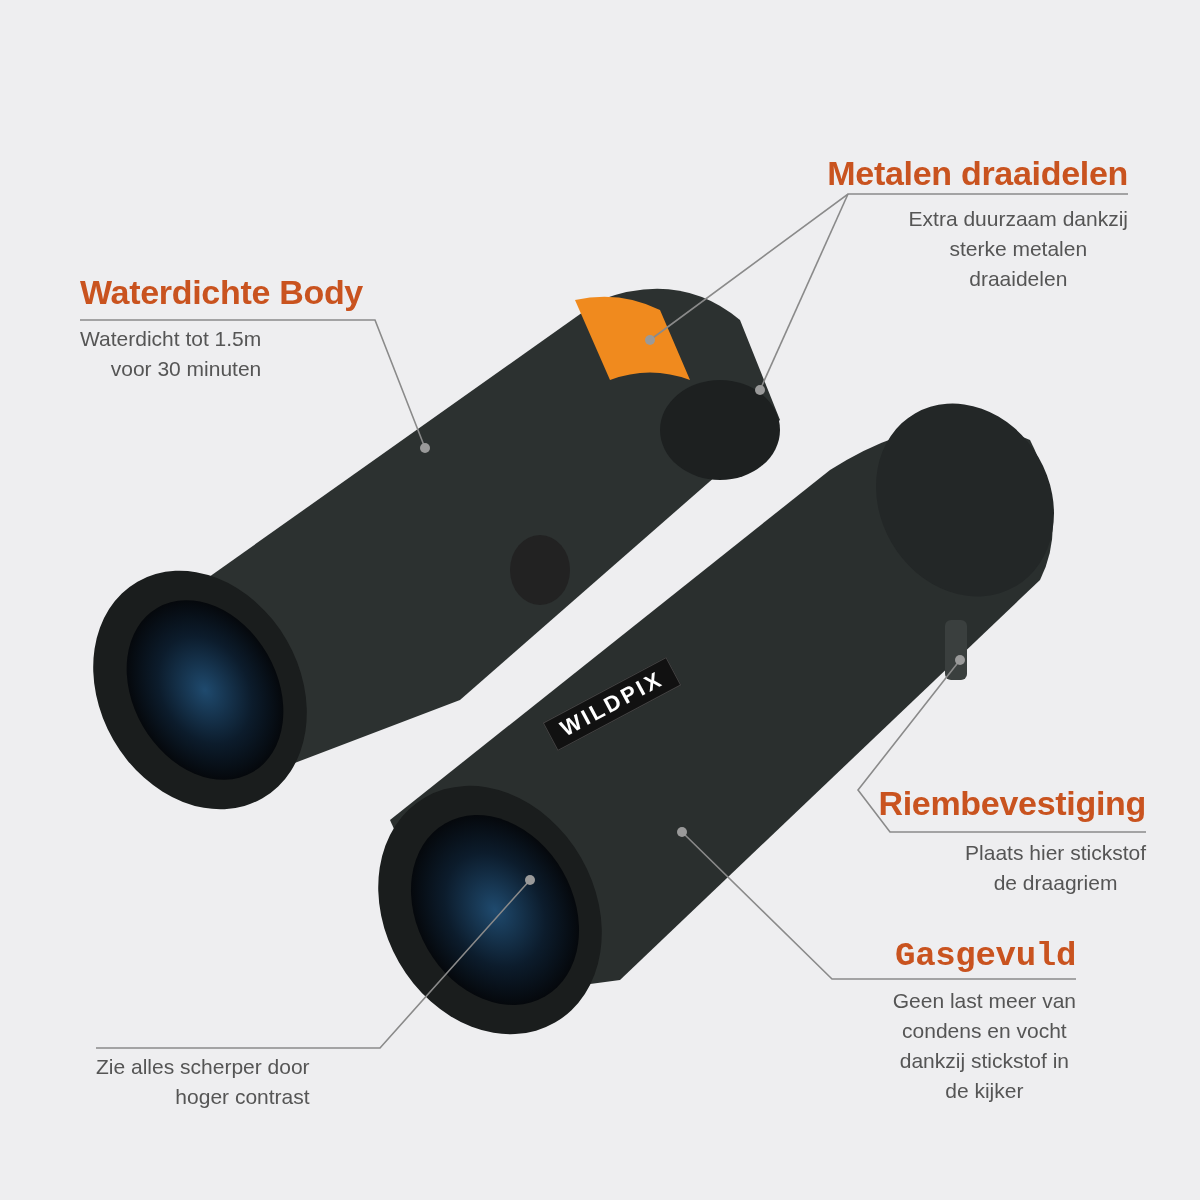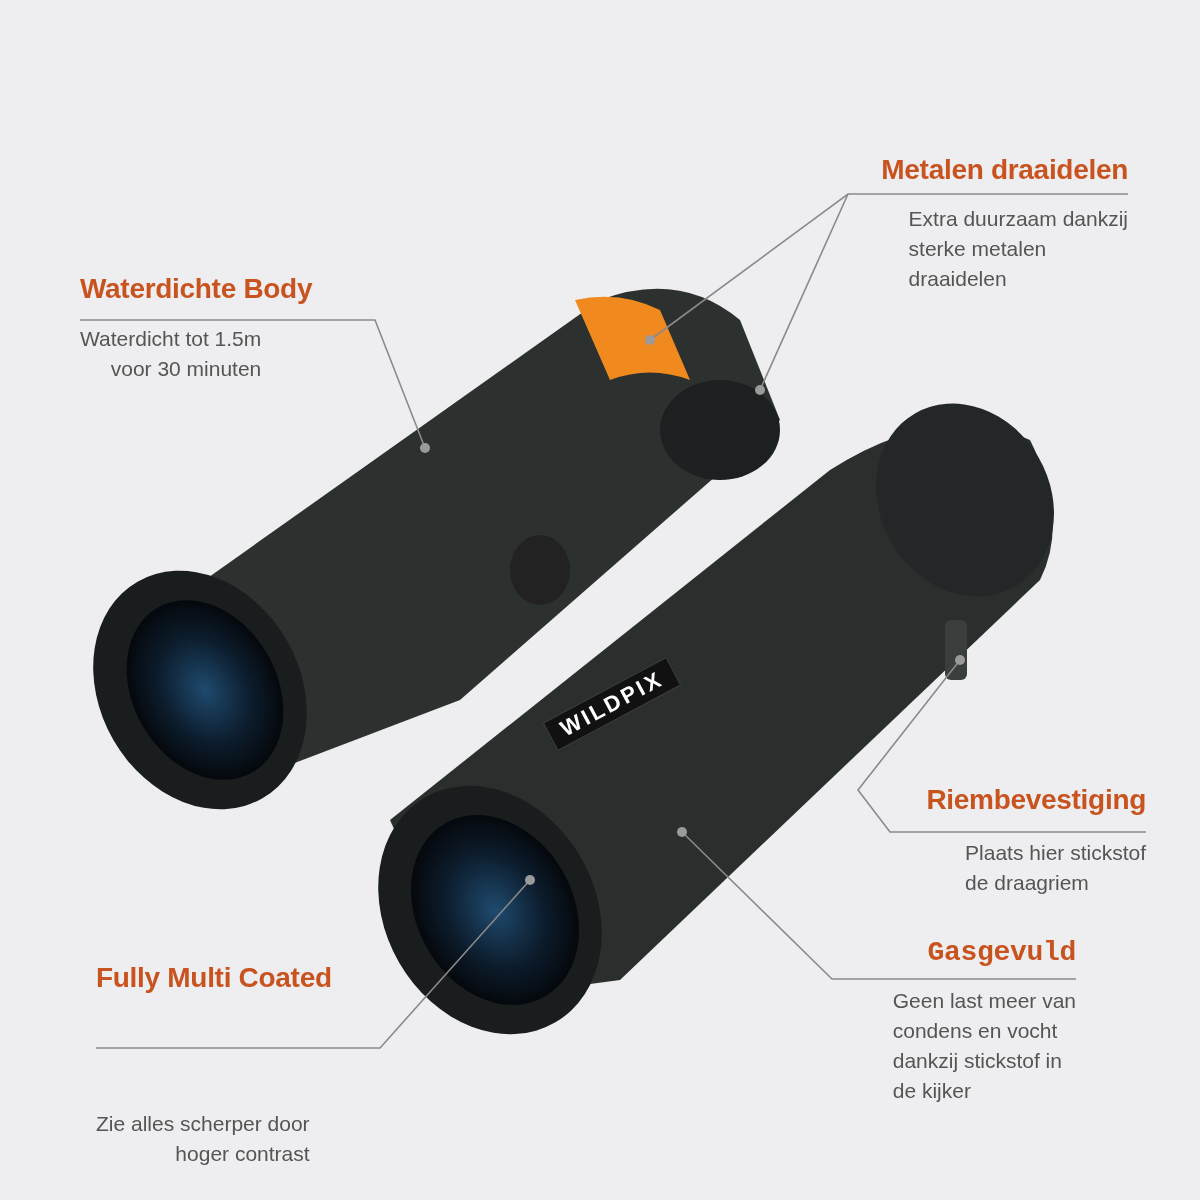--- a/index.html
+++ b/index.html
@@ -1,19 +1,19 @@
 <!DOCTYPE html>
 <html><head>
 <meta charset="utf-8">
 <style>
   html,body{margin:0;padding:0;}
   body{width:1200px;height:1200px;background:#eeeef0;position:relative;overflow:hidden;font-family:"Liberation Sans",sans-serif;}
-  .title{position:absolute;color:#c9531f;font-weight:bold;font-size:28px;letter-spacing:-0.3px;white-space:nowrap;}
+  .title{position:absolute;color:#c9531f;font-weight:bold;font-size:34px;letter-spacing:-0.3px;white-space:nowrap;}
   .desc{position:absolute;color:#555;font-size:21px;line-height:30px;text-align:right;}
-  .right{text-align:left;}
+  .right{text-align:center;}
   svg.art{position:absolute;left:0;top:0;}
   .logo{position:absolute;left:542px;top:688px;width:138px;height:30px;background:#111;border:1px solid #444;transform:rotate(-28deg);color:#fff;font-weight:bold;font-size:22px;letter-spacing:3px;text-align:center;line-height:30px;}
 </style>
 </head>
 <body>
 
 <svg class="art" width="1200" height="1200">
   <defs>
     <radialGradient id="lens" cx="50%" cy="50%" r="50%">
       <stop offset="0%" stop-color="#1f4a6e"></stop>
@@ -78,18 +78,17 @@
 
 <div class="title" style="right:124px;top:937px;font-family:Liberation Mono, monospace;">Gasgevuld</div>
 <div class="desc right" style="right:124px;top:986px;">
   <div>Geen last meer van</div>
   <div>condens en vocht</div>
   <div>dankzij stickstof in</div>
   <div>de kijker</div>
 </div>
 
 <div class="title" style="left:96px;top:957px;line-height:42px;">
-  <div>Fully Multi Coated</div>
 </div>
-<div class="desc" style="left:96px;top:1109px;">
+<div class="desc" style="left:96px;top:1052px;">
   <div>Zie alles scherper door</div>
   <div>hoger contrast</div>
 </div>
 
 </body></html>

